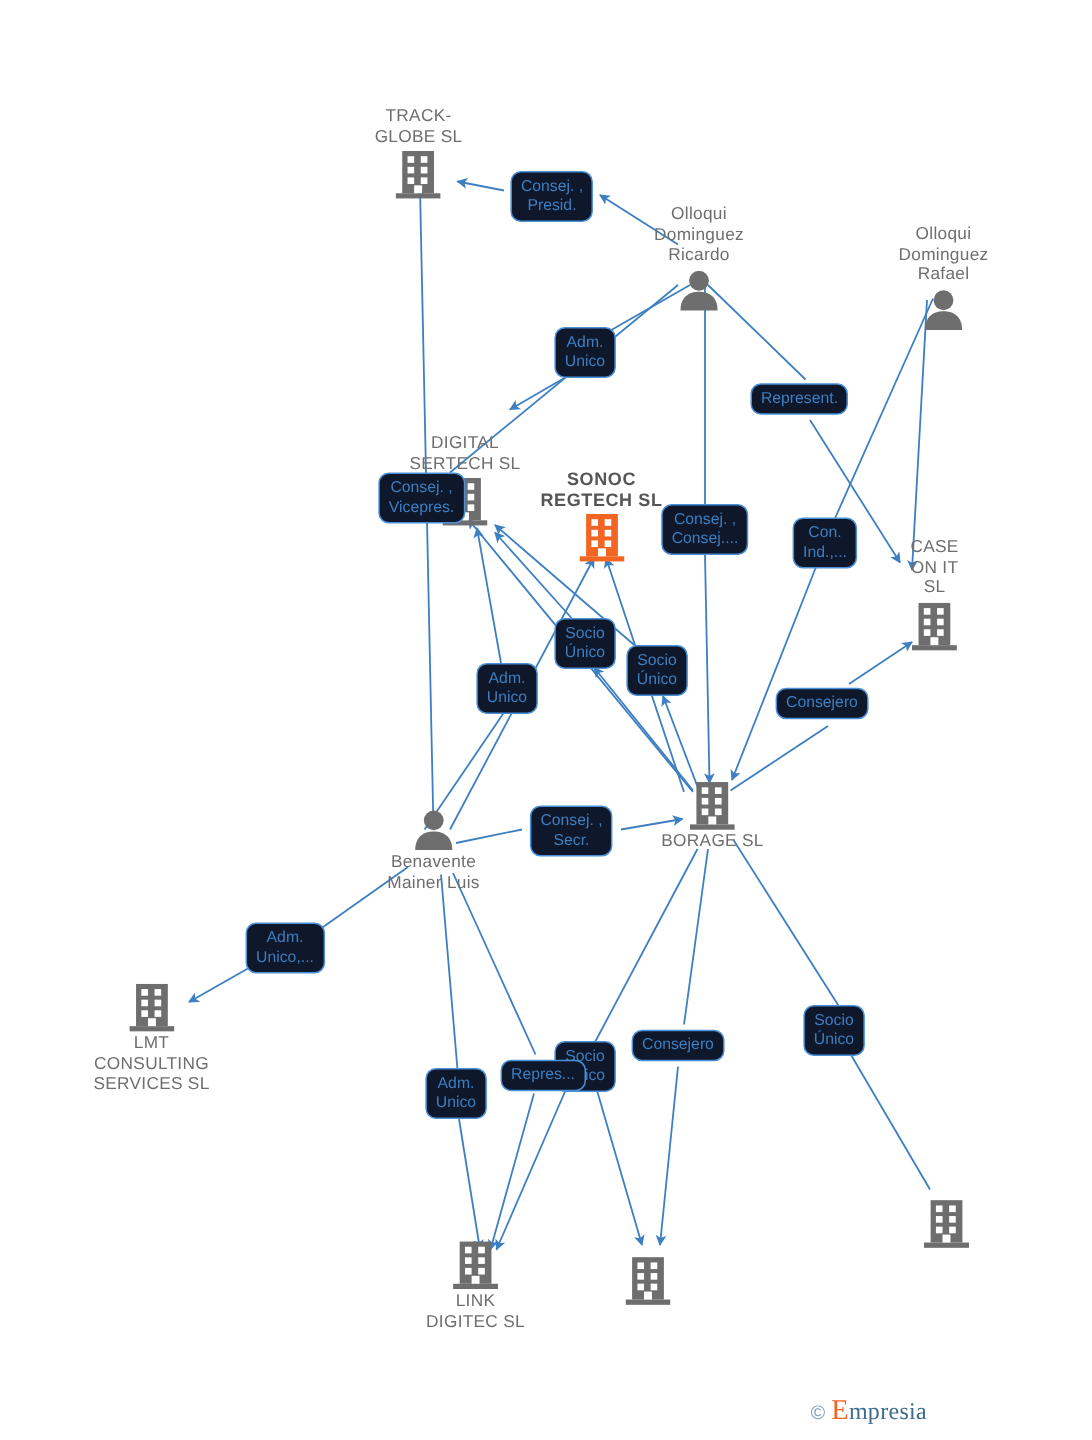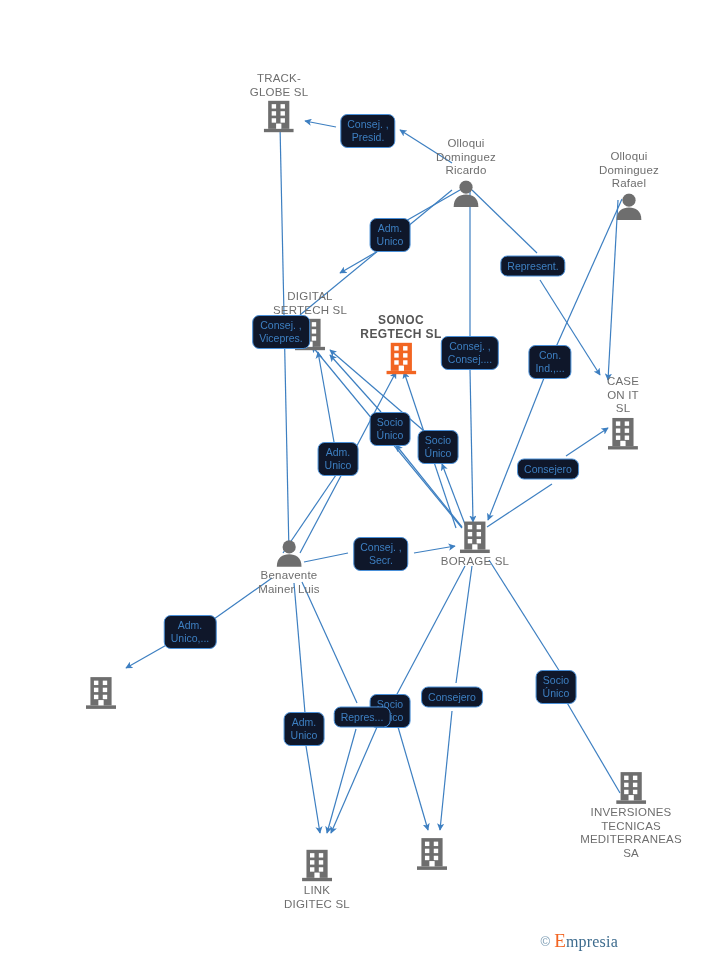--- a/index.html
+++ b/index.html
@@ -156,21 +156,21 @@
             <rect x="0" y="32" width="34" height="4" fill="#f26522"></rect>
             <rect x="9" y="4" width="5" height="5" fill="#fff"></rect>
             <rect x="19" y="4" width="5" height="5" fill="#fff"></rect>
             <rect x="9" y="12" width="5" height="5" fill="#fff"></rect>
             <rect x="19" y="12" width="5" height="5" fill="#fff"></rect>
             <rect x="9" y="20" width="5" height="5" fill="#fff"></rect>
             <rect x="19" y="20" width="5" height="5" fill="#fff"></rect>
             <rect x="14" y="26" width="6" height="6" fill="#fff"></rect>
           </svg></span>
       </div>
-      <div class="node cap-above" style="left: 623px; top: 412px;">
+      <div class="node cap-above" style="left: 623px; top: 396px;">
         <div class="cap">CASE ON IT
 SL</div>
         <span class="glyph"><svg width="30" height="32" viewBox="0 0 34 36" xmlns="http://www.w3.org/2000/svg">
             <rect x="5" y="0" width="24" height="32" fill="#6e6e6e"></rect>
             <rect x="0" y="32" width="34" height="4" fill="#6e6e6e"></rect>
             <rect x="9" y="4" width="5" height="5" fill="#fff"></rect>
             <rect x="19" y="4" width="5" height="5" fill="#fff"></rect>
             <rect x="9" y="12" width="5" height="5" fill="#fff"></rect>
             <rect x="19" y="12" width="5" height="5" fill="#fff"></rect>
             <rect x="9" y="20" width="5" height="5" fill="#fff"></rect>
@@ -205,22 +205,25 @@
             <rect x="5" y="0" width="24" height="32" fill="#6e6e6e"></rect>
             <rect x="0" y="32" width="34" height="4" fill="#6e6e6e"></rect>
             <rect x="9" y="4" width="5" height="5" fill="#fff"></rect>
             <rect x="19" y="4" width="5" height="5" fill="#fff"></rect>
             <rect x="9" y="12" width="5" height="5" fill="#fff"></rect>
             <rect x="19" y="12" width="5" height="5" fill="#fff"></rect>
             <rect x="9" y="20" width="5" height="5" fill="#fff"></rect>
             <rect x="19" y="20" width="5" height="5" fill="#fff"></rect>
             <rect x="14" y="26" width="6" height="6" fill="#fff"></rect>
           </svg></span>
-      </div>
-      <div class="node cap-below" style="left: 317px; top: 858px; margin-top: 22px;">
+        <div class="cap">LMT
+CONSULTING
+SERVICES SL</div>
+      </div>
+      <div class="node cap-below" style="left: 317px; top: 858px;">
         <span class="glyph"><svg width="30" height="32" viewBox="0 0 34 36" xmlns="http://www.w3.org/2000/svg">
             <rect x="5" y="0" width="24" height="32" fill="#6e6e6e"></rect>
             <rect x="0" y="32" width="34" height="4" fill="#6e6e6e"></rect>
             <rect x="9" y="4" width="5" height="5" fill="#fff"></rect>
             <rect x="19" y="4" width="5" height="5" fill="#fff"></rect>
             <rect x="9" y="12" width="5" height="5" fill="#fff"></rect>
             <rect x="19" y="12" width="5" height="5" fill="#fff"></rect>
             <rect x="9" y="20" width="5" height="5" fill="#fff"></rect>
             <rect x="19" y="20" width="5" height="5" fill="#fff"></rect>
             <rect x="14" y="26" width="6" height="6" fill="#fff"></rect>
@@ -246,23 +249,20 @@
             <rect x="5" y="0" width="24" height="32" fill="#6e6e6e"></rect>
             <rect x="0" y="32" width="34" height="4" fill="#6e6e6e"></rect>
             <rect x="9" y="4" width="5" height="5" fill="#fff"></rect>
             <rect x="19" y="4" width="5" height="5" fill="#fff"></rect>
             <rect x="9" y="12" width="5" height="5" fill="#fff"></rect>
             <rect x="19" y="12" width="5" height="5" fill="#fff"></rect>
             <rect x="9" y="20" width="5" height="5" fill="#fff"></rect>
             <rect x="19" y="20" width="5" height="5" fill="#fff"></rect>
             <rect x="14" y="26" width="6" height="6" fill="#fff"></rect>
           </svg></span>
-        <div class="cap">INVERSIONES
-TECNICAS
-MEDITERRANEAS SA</div>
       </div>
     </div>
   <div id="chip-layer">
       <div class="chip" style="left: 368px; top: 131px;">Consej. ,
 Presid.</div>
       <div class="chip" style="left: 390px; top: 235px;">Adm.
 Unico</div>
       <div class="chip" style="left: 533px; top: 266px;">Represent.</div>
       <div class="chip" style="left: 281px; top: 332px;">Consej. ,
 Vicepres.</div>

